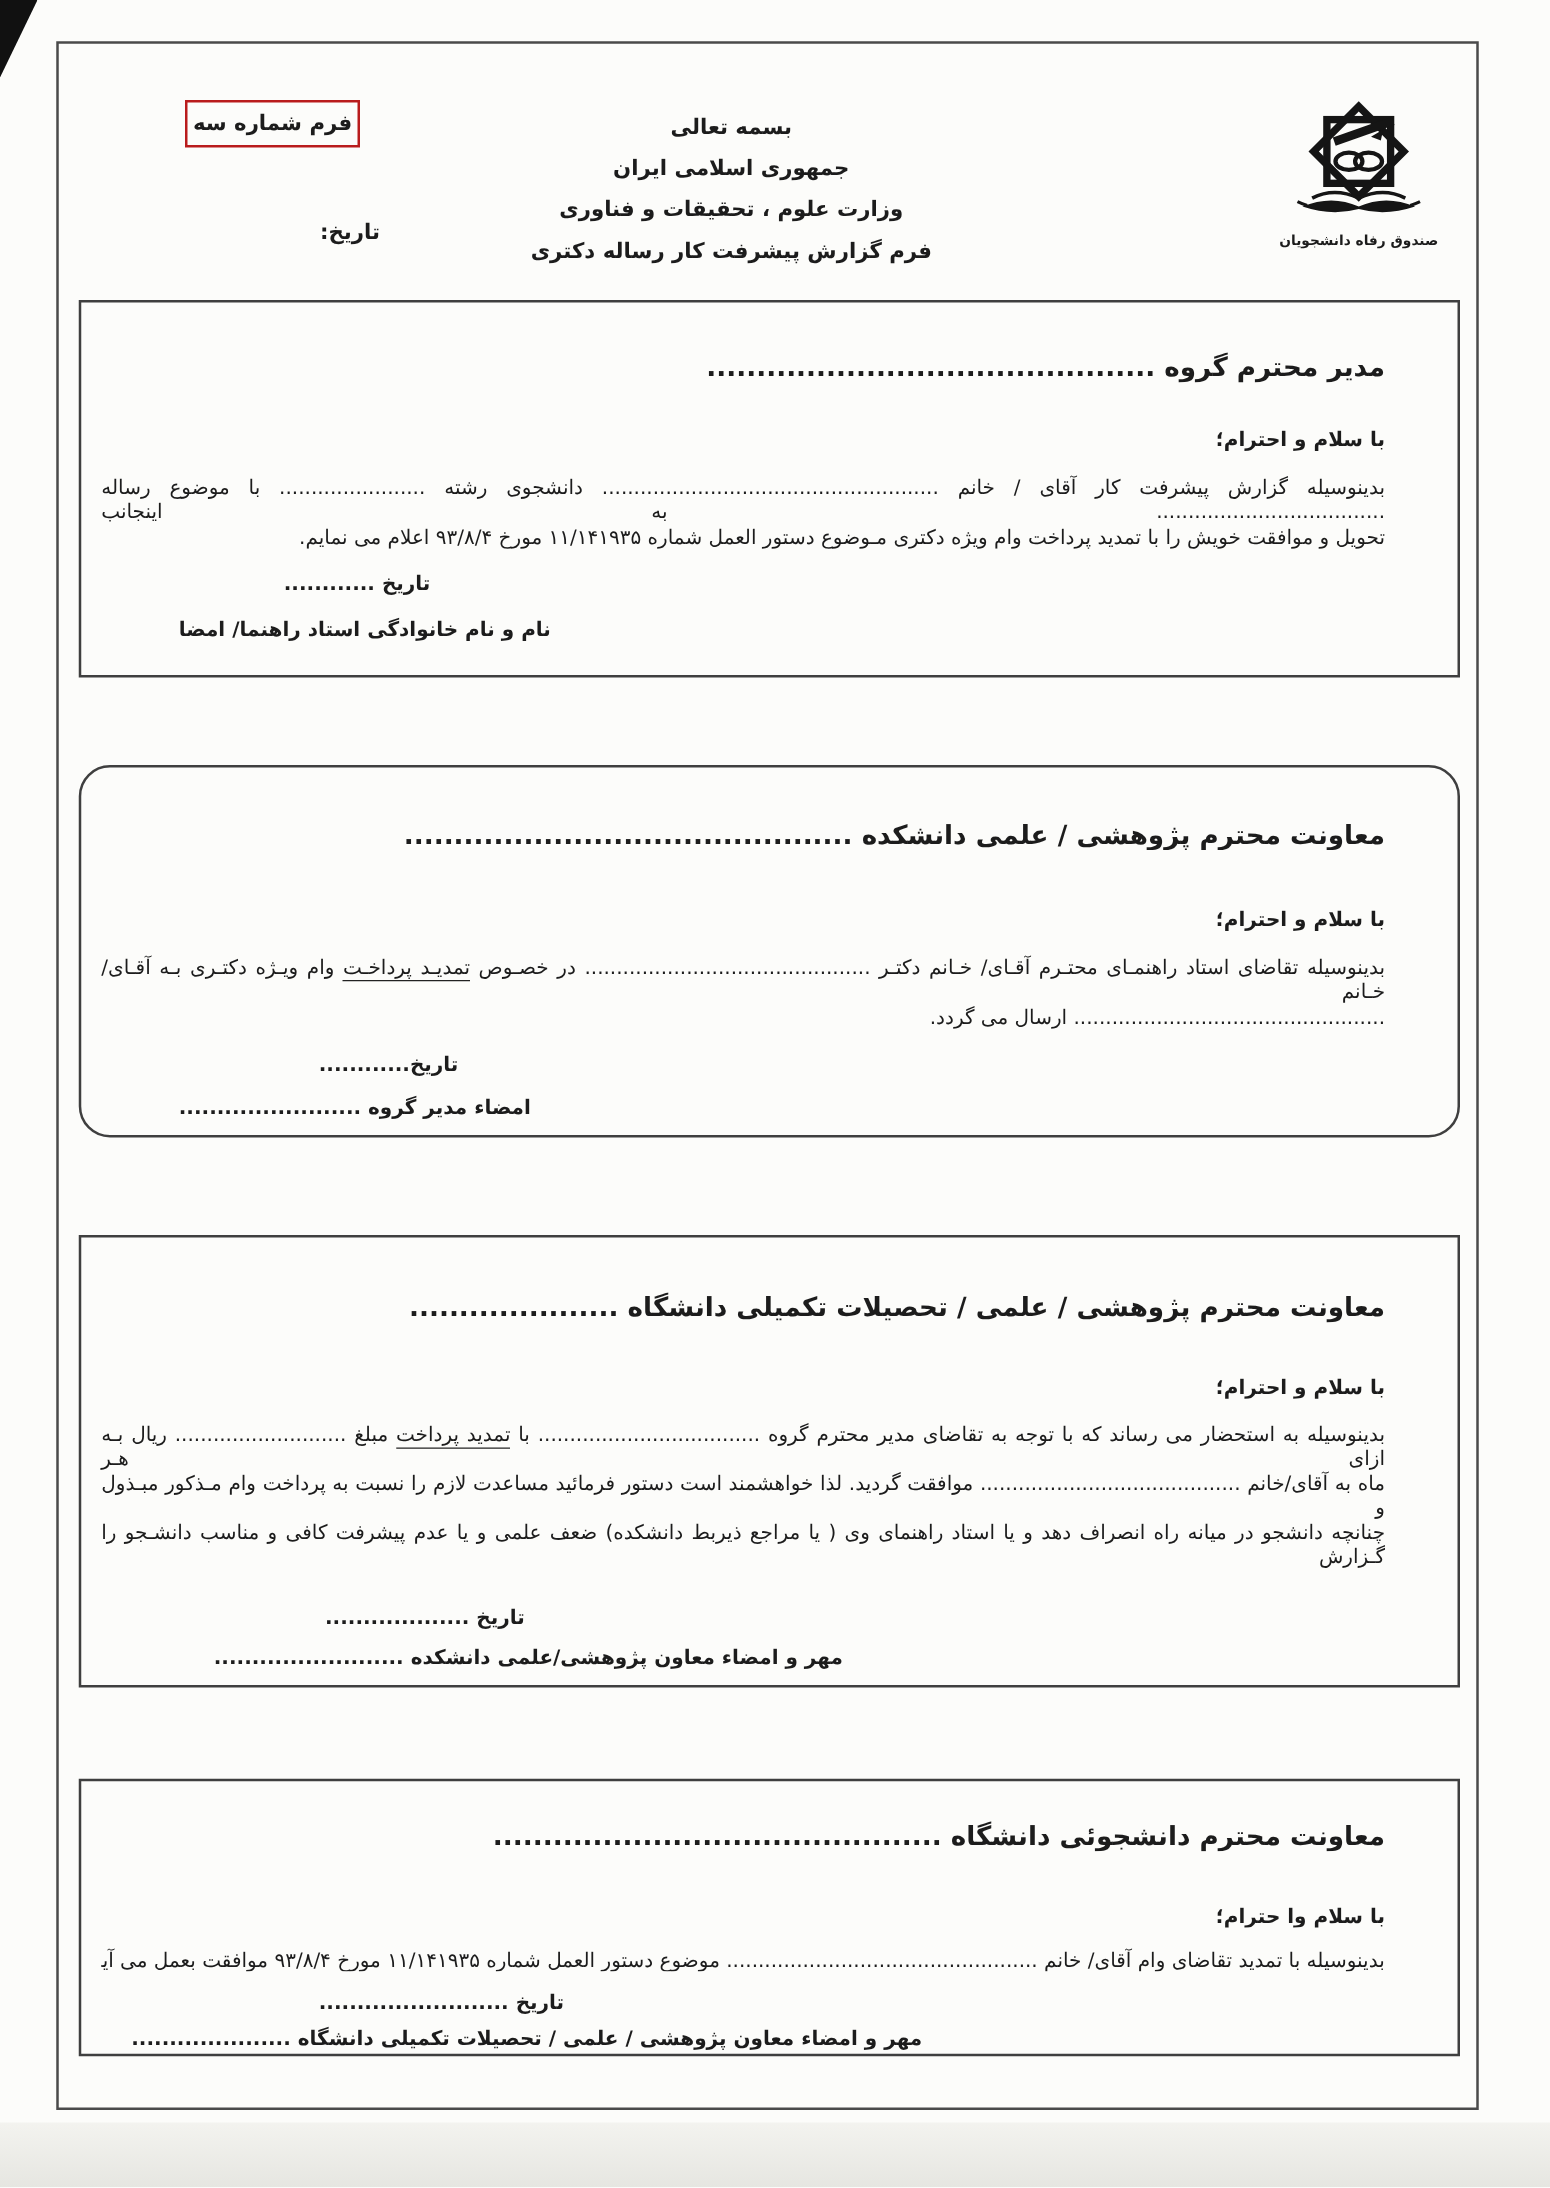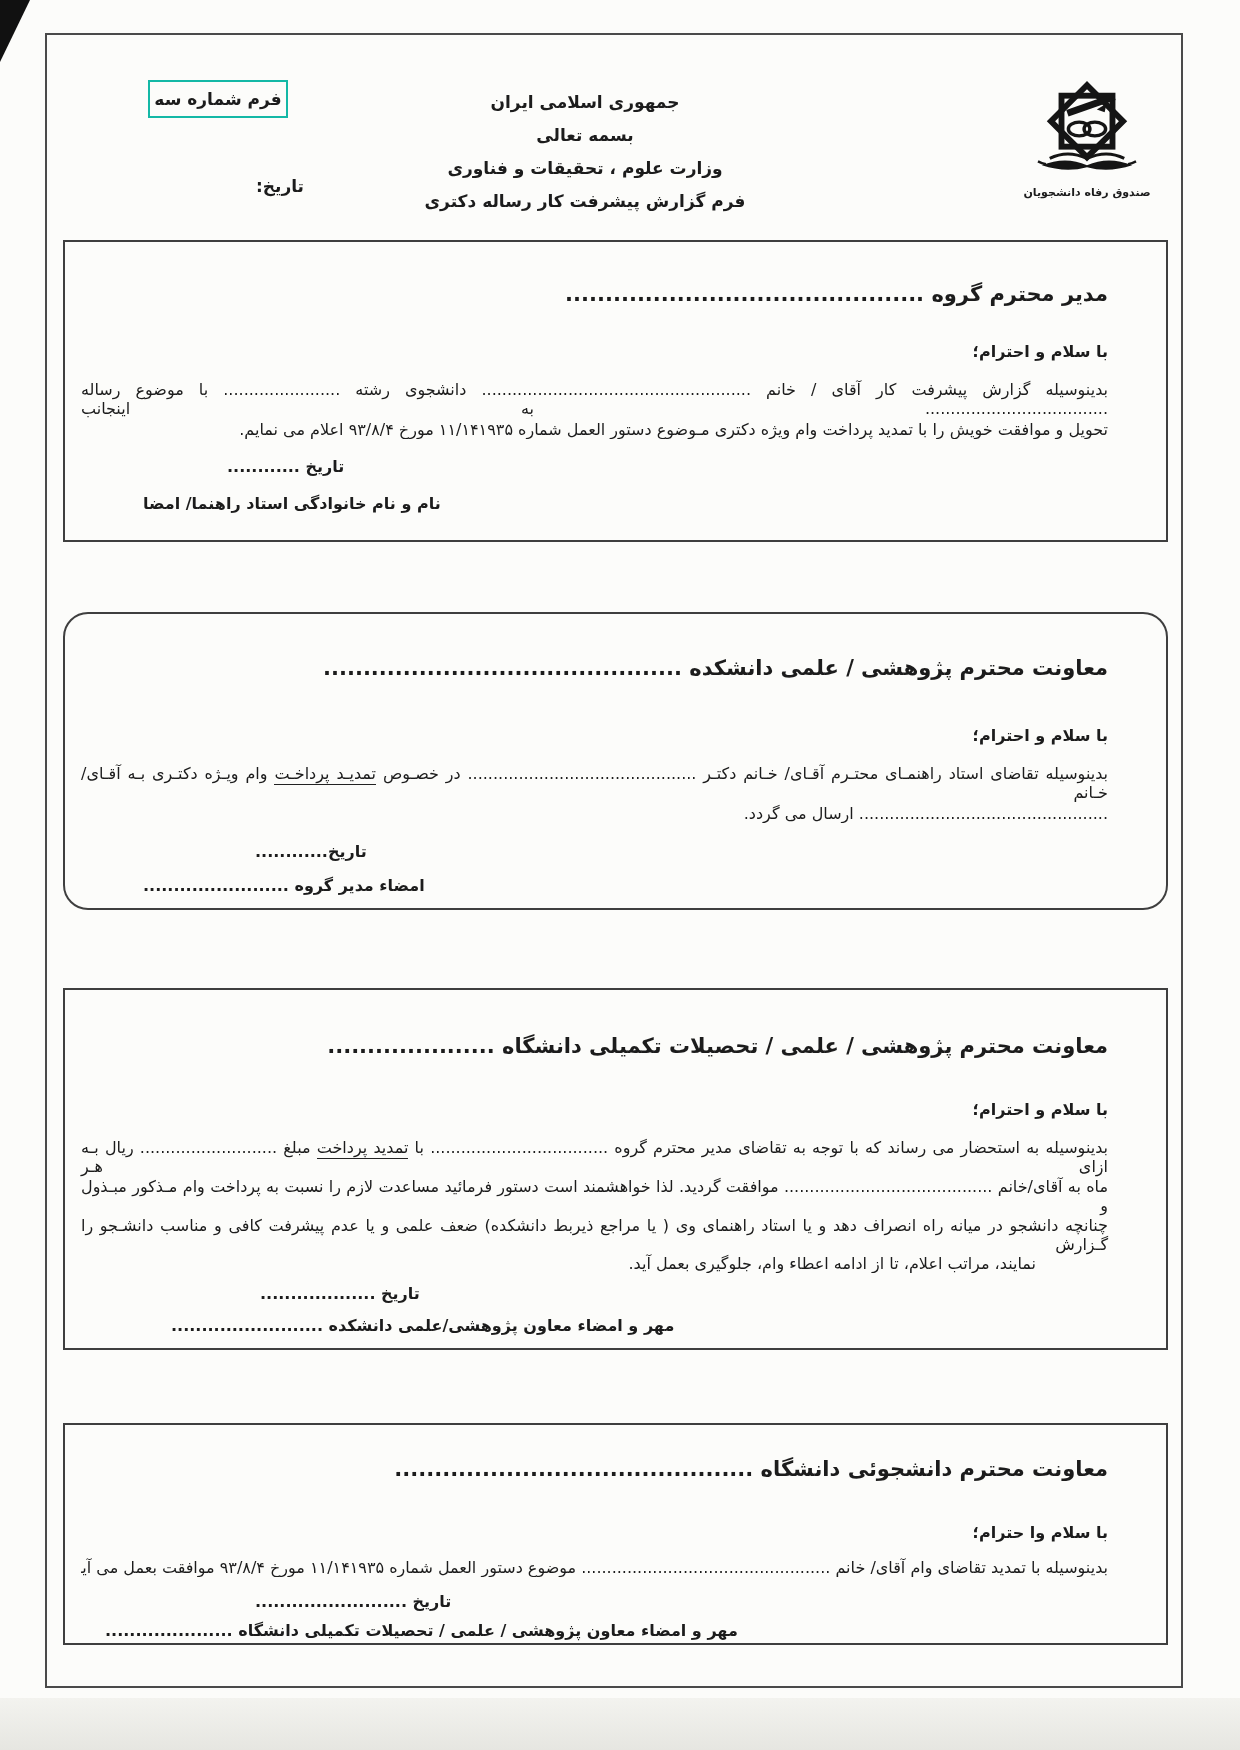--- a/index.html
+++ b/index.html
@@ -22,21 +22,21 @@
     position:absolute;left:0;top:1698px;width:1240px;height:52px;
     background:linear-gradient(#f3f3ef,#e6e6e1);
   }
   .outer-border{
     position:absolute;left:45px;top:33px;width:1138px;height:1655px;
     border:2px solid #4a4a4a;
     box-sizing:border-box;
   }
   .form-number-box{
     position:absolute;left:148px;top:80px;width:140px;height:38px;
-    border:2px solid #14b8a6;box-sizing:border-box;
+    border:2px solid #b91c1c;box-sizing:border-box;
     display:flex;align-items:center;justify-content:center;
     font-size:17px;font-weight:700;
   }
   .header-block{
     position:absolute;left:360px;top:86px;width:450px;
     text-align:center;font-weight:700;font-size:17px;line-height:33px;
   }
   .header-date{
     position:absolute;left:256px;top:176px;
     font-size:17px;font-weight:700;
@@ -66,22 +66,22 @@
 
   <div class="corner-artifact"></div>
   <div class="bottom-shade"></div>
   <div class="outer-border"></div>
 
   <div class="form-number-box">
     <span>فرم شماره سه</span>
   </div>
 
   <div class="header-block">
+    <div>بسمه تعالی</div>
     <div>جمهوری اسلامی ایران</div>
-    <div>بسمه تعالی</div>
     <div>وزارت علوم ، تحقیقات و فناوری</div>
     <div>فرم گزارش پیشرفت کار رساله دکتری</div>
   </div>
 
   <div class="header-date">تاریخ:</div>
 
   <div class="logo-wrap">
     <svg width="118" height="100" viewBox="0 0 120 102">
       <rect x="34" y="16" width="52" height="52" fill="none" stroke="#151515" stroke-width="6"></rect>
       <rect x="34" y="16" width="52" height="52" fill="none" stroke="#151515" stroke-width="6" transform="rotate(45 60 42)"></rect>
@@ -113,21 +113,20 @@
     <div class="abs-left" style="left:190px;top:228px;">تاریخ............</div>
     <div class="abs-left" style="left:78px;top:262px;">امضاء مدیر گروه ........................</div>
   </div>
 
   <div class="box" style="top:988px;height:362px;">
     <div class="bx-line r bold fs17" style="top:44px;">معاونت محترم پژوهشی / علمی / تحصیلات تکمیلی دانشگاه .....................</div>
     <div class="bx-line r bold" style="top:110px;">با سلام و احترام؛</div>
     <div class="bx-line fill" style="top:148px;"><span>بدینوسیله به استحضار می رساند که با توجه به تقاضای مدیر محترم گروه ................................... با </span><span class="u">تمدید پرداخت</span><span> مبلغ ........................... ریال بـه ازای هـر</span></div>
     <div class="bx-line fill" style="top:187px;">ماه به آقای/خانم ......................................... موافقت گردید. لذا خواهشمند است دستور فرمائید مساعدت لازم را نسبت به پرداخت وام مـذکور مبـذول و</div>
     <div class="bx-line fill" style="top:226px;">چنانچه دانشجو در میانه راه انصراف دهد و یا استاد راهنمای وی ( یا مراجع ذیربط دانشکده) ضعف علمی و یا عدم پیشرفت کافی و مناسب دانشـجو را گـزارش</div>
-    <div class="bx-line r" style="top:264px;right:130px;">نمایند، مراتب اعلام، تا از ادامه اعطاء وام، جلوگیری بعمل آید.</div>
     <div class="abs-left" style="left:195px;top:294px;">تاریخ ...................</div>
     <div class="abs-left" style="left:62px;top:326px;margin-left:44px;">مهر و امضاء معاون پژوهشی/علمی دانشکده .........................</div>
   </div>
 
   <div class="box" style="top:1423px;height:222px;">
     <div class="bx-line r bold fs17" style="top:32px;">معاونت محترم دانشجوئی دانشگاه .............................................</div>
     <div class="bx-line r bold" style="top:98px;">با سلام وا حترام؛</div>
     <div class="bx-line r" style="top:133px;">بدینوسیله با تمدید تقاضای وام آقای/ خانم ................................................. موضوع دستور العمل شماره ۱۱/۱۴۱۹۳۵ مورخ ۹۳/۸/۴  موافقت بعمل می آید.</div>
     <div class="abs-left" style="left:190px;top:167px;">تاریخ .........................</div>
     <div class="abs-left" style="left:40px;top:196px;">مهر و امضاء معاون پژوهشی / علمی / تحصیلات تکمیلی دانشگاه .....................</div>

